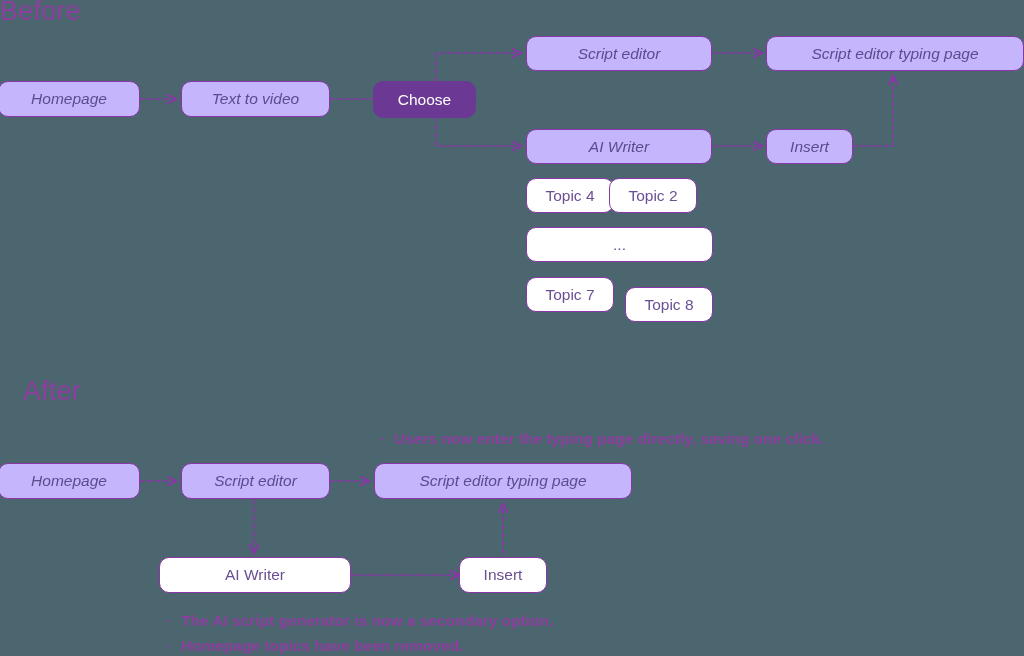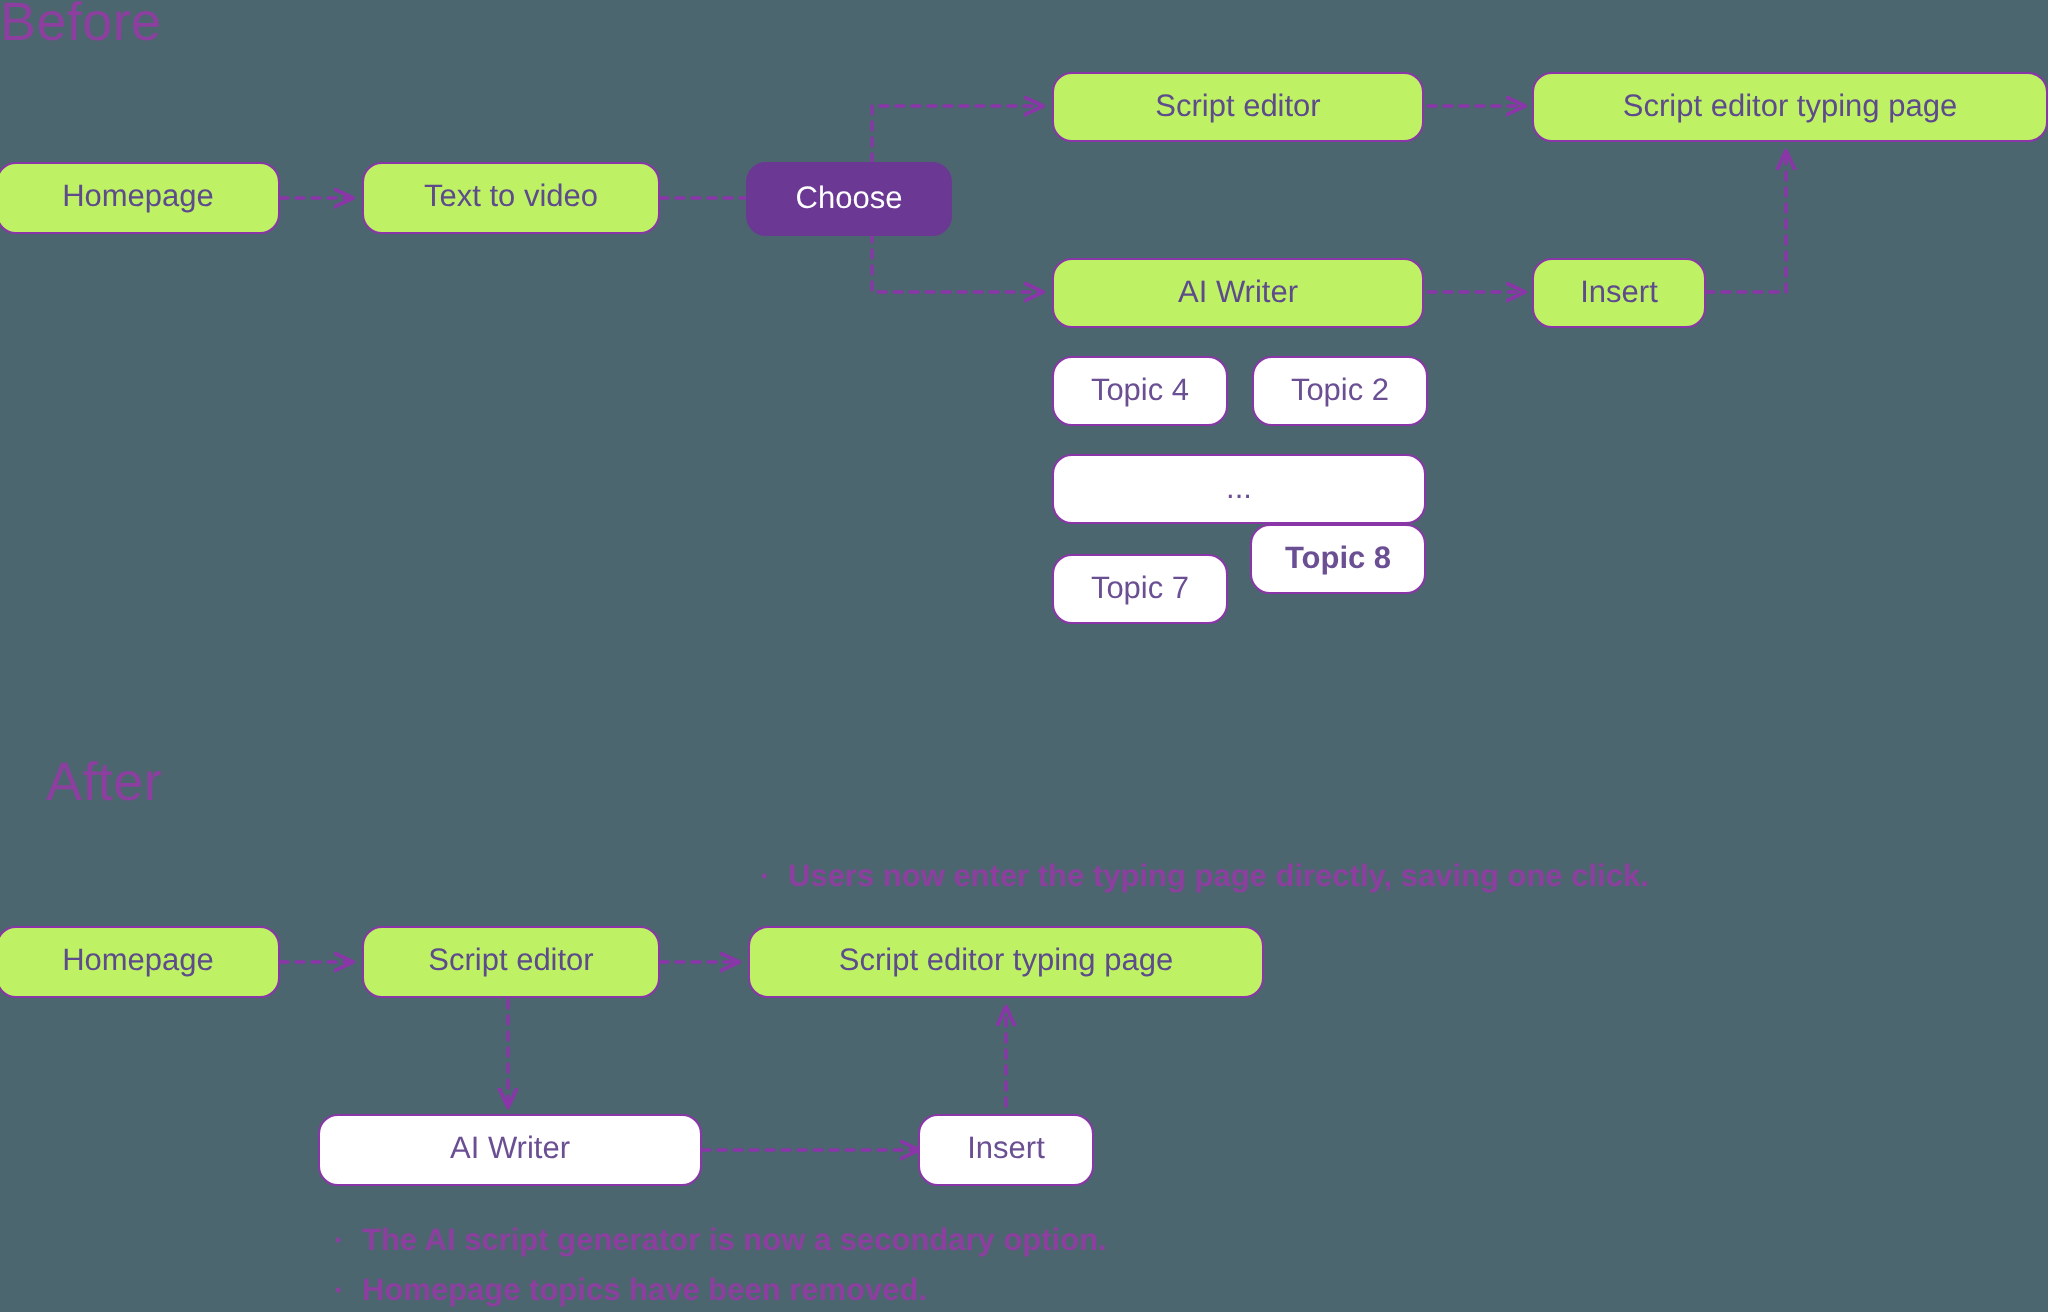--- a/index.html
+++ b/index.html
@@ -41,22 +41,23 @@
     border-radius: 10px;
     display: flex;
     align-items: center;
     justify-content: center;
     font-size: 15.5px;
     color: #5b4a8a;
     white-space: nowrap;
     line-height: 1;
   }
   .node.fill-lavender {
-    background: #bef264;
+    background: #c4b5fd;
     color: #5d4b8c;
+    font-style: italic;
   }
   .node.fill-white {
     background: #ffffff;
     color: #6b4f93;
   }
   .node.fill-solid {
     background: #6b3894;
     border-color: #6b3894;
     color: #ffffff;
   }
@@ -127,27 +128,27 @@
   <div class="node fill-lavender" id="b-script-editor" style="left:526px; top:36px; width:186px; height:35px;">Script editor</div>
 
   <div class="node fill-lavender" id="b-typing-page" style="left:766px; top:36px; width:258px; height:35px;">Script editor typing page</div>
 
   <div class="node fill-lavender" id="b-ai-writer" style="left:526px; top:129px; width:186px; height:35px;">AI Writer</div>
 
   <div class="node fill-lavender" id="b-insert" style="left:766px; top:129px; width:87px; height:35px;">Insert</div>
 
   <div class="node fill-white" id="b-topic-1" style="left:526px; top:178px; width:88px; height:35px;">Topic 4</div>
 
-  <div class="node fill-white" id="b-topic-2" style="left:626px; top:178px; width:88px; height:35px;">Topic 2</div>
+  <div class="node fill-white" id="b-topic-2" style="left:609px; top:178px; width:88px; height:35px;">Topic 2</div>
 
   <div class="node fill-white" id="b-topic-ellipsis" style="left:526px; top:227px; width:187px; height:35px;">...</div>
 
   <div class="node fill-white" id="b-topic-7" style="left:526px; top:277px; width:88px; height:35px;">Topic 7</div>
 
-  <div class="node fill-white" id="b-topic-8" style="left:625px; top:262px; width:88px; height:35px;font-weight:bold;">Topic 8</div>
+  <div class="node fill-white" id="b-topic-8" style="left:625px; top:287px; width:88px; height:35px;">Topic 8</div>
 
   <div class="section-heading" id="heading-after">After</div>
 
   <svg class="conn-layer" viewBox="0 0 1024 656" xmlns="http://www.w3.org/2000/svg">
     <g stroke="#8a36a8" stroke-width="1.7" fill="none" stroke-dasharray="4 4" stroke-linecap="round">
 
       <line x1="140" y1="481" x2="176" y2="481" marker-end="url(#arw)"></line>
 
       <line x1="330" y1="481" x2="369" y2="481" marker-end="url(#arw)"></line>
 

